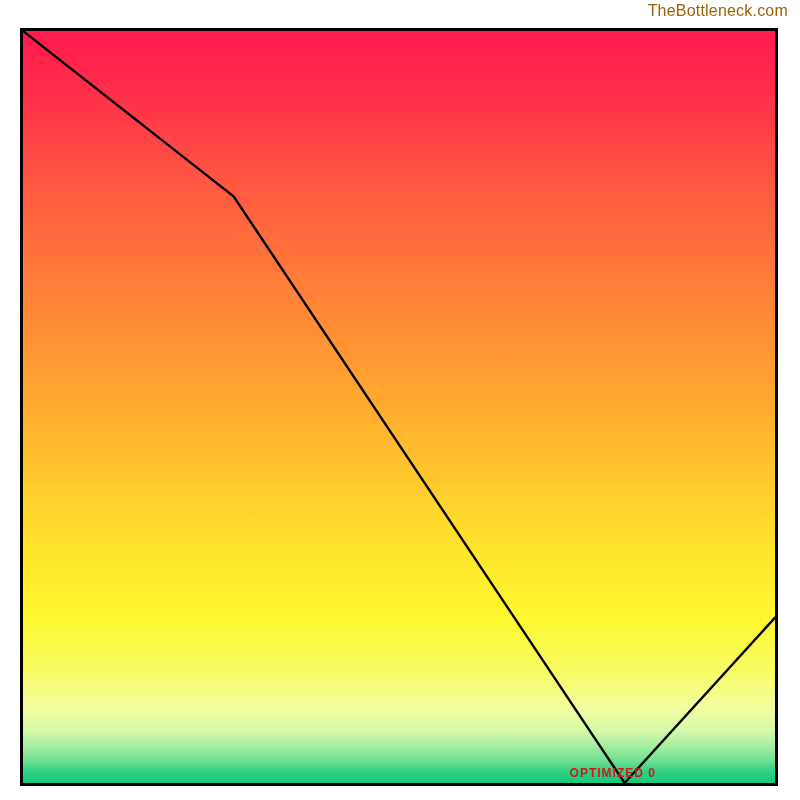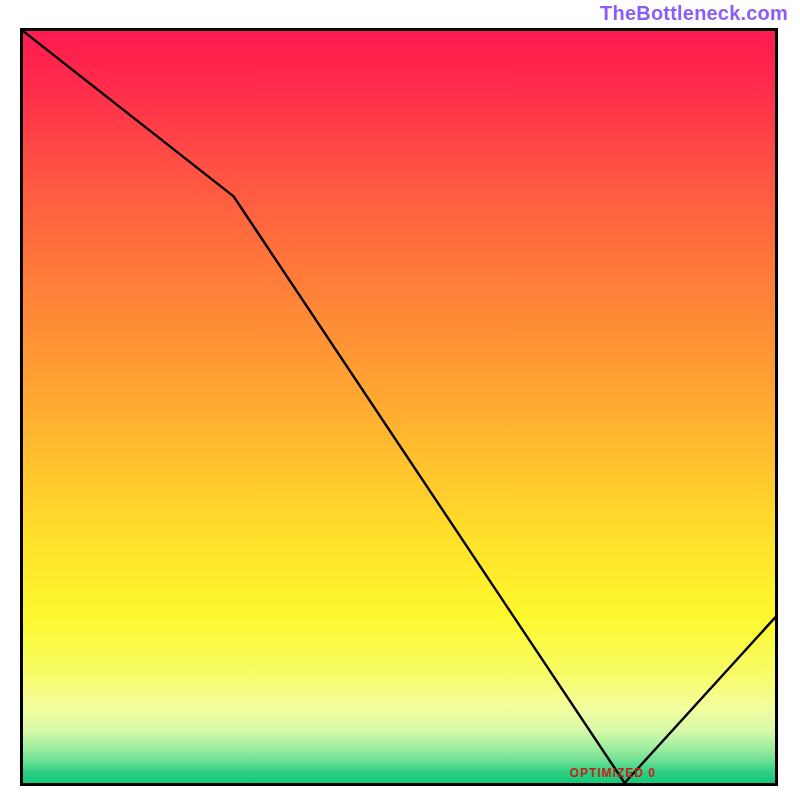--- a/index.html
+++ b/index.html
@@ -12,23 +12,23 @@
   }
   .container {
     position: relative;
     width: 800px;
     height: 800px;
   }
   .watermark {
     position: absolute;
     top: 2px;
     right: 12px;
-    font-size: 20px;
-    font-weight: 700;
-    color: #8b5cf6;
+    font-size: 16px;
+    font-weight: 400;
+    color: #a16207;
     letter-spacing: 0.2px;
   }
   .plot-frame {
     position: absolute;
     left: 20px;
     top: 28px;
     width: 758px;
     height: 758px;
     border: 3px solid #000;
     box-sizing: border-box;

